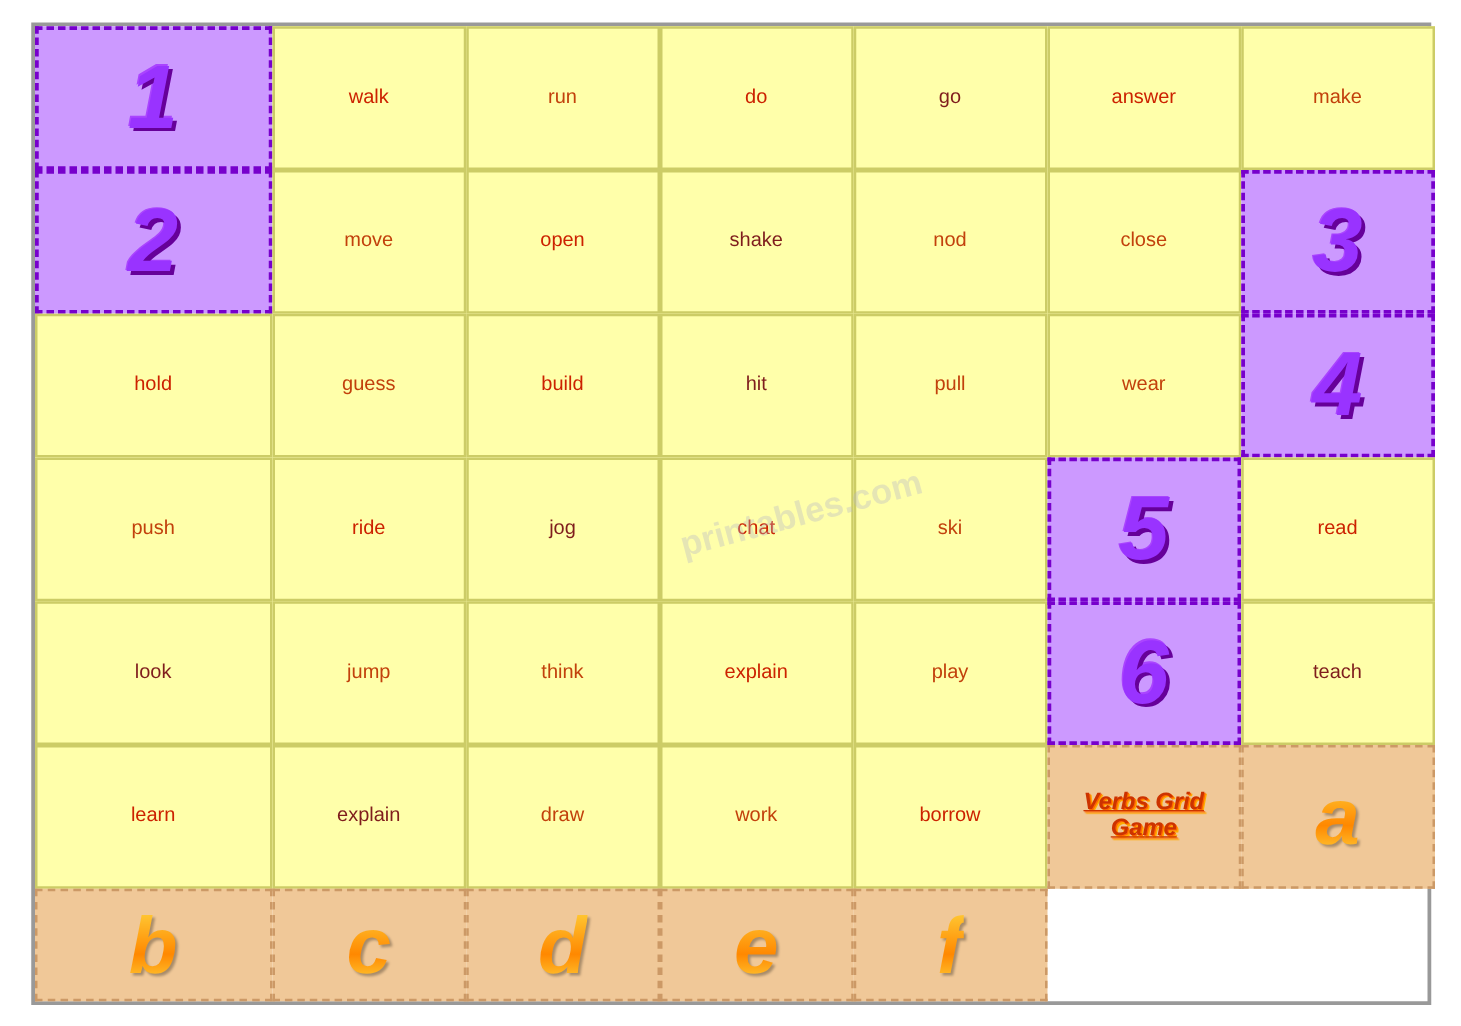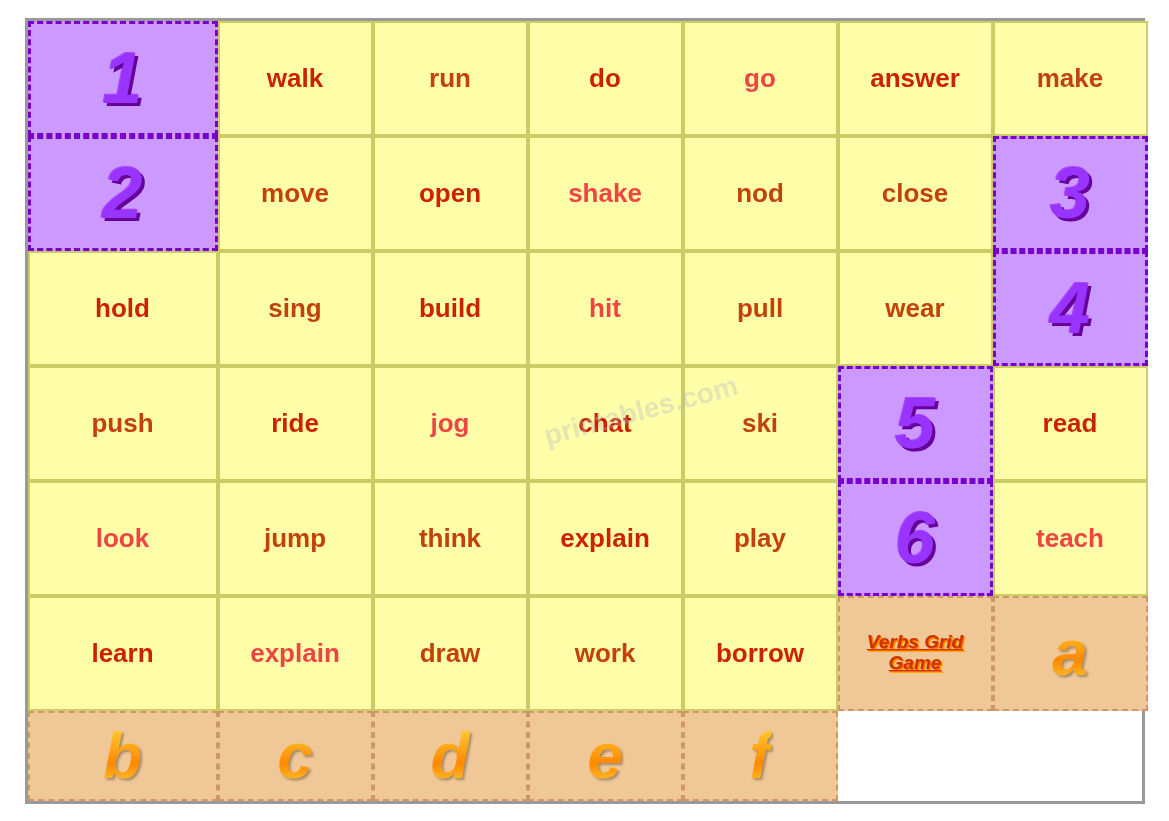--- a/index.html
+++ b/index.html
@@ -42,28 +42,28 @@
     
     .word-cell {
       background: #ffffaa;
       border: 2px solid #cccc66;
       display: flex;
       align-items: center;
       justify-content: center;
     }
 
     .word-cell span {
-      font-size: 26px;
-      font-weight: bold;
+      font-size: 16px;
+      font-weight: normal;
       font-family: Arial, sans-serif;
     }
 
     .color-red { color: #cc2200; }
     .color-blue { color: #c2410c; }
-    .color-teal { color: #ef4444; }
+    .color-teal { color: #7f1d1d; }
 
     
     .letter-cell {
       background: #f0c898;
       border: 2px dashed #cc9966;
       display: flex;
       align-items: center;
       justify-content: center;
     }
 
@@ -165,21 +165,21 @@
       <div class="word-cell">
         <span class="color-blue">close</span>
       </div>
       <div class="num-cell">
         <span>3</span>
       </div>
       <div class="word-cell">
         <span class="color-red">hold</span>
       </div>
       <div class="word-cell">
-        <span class="color-blue">sing</span>
+        <span class="color-blue">guess</span>
       </div>
       <div class="word-cell">
         <span class="color-red">build</span>
       </div>
       <div class="word-cell">
         <span class="color-teal">hit</span>
       </div>
       <div class="word-cell">
         <span class="color-blue">pull</span>
       </div>

